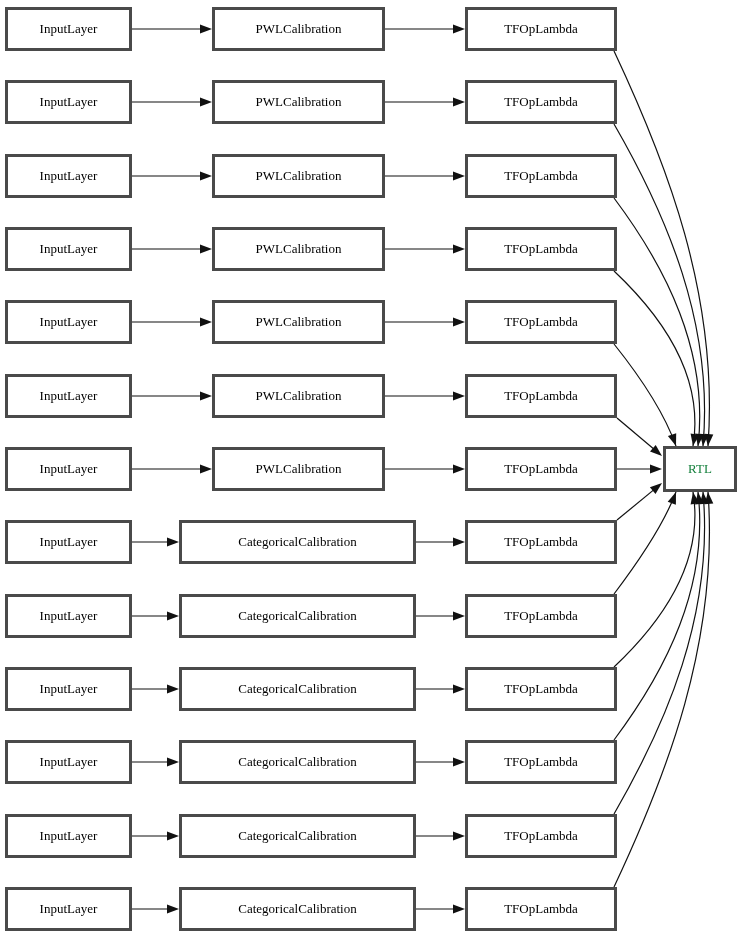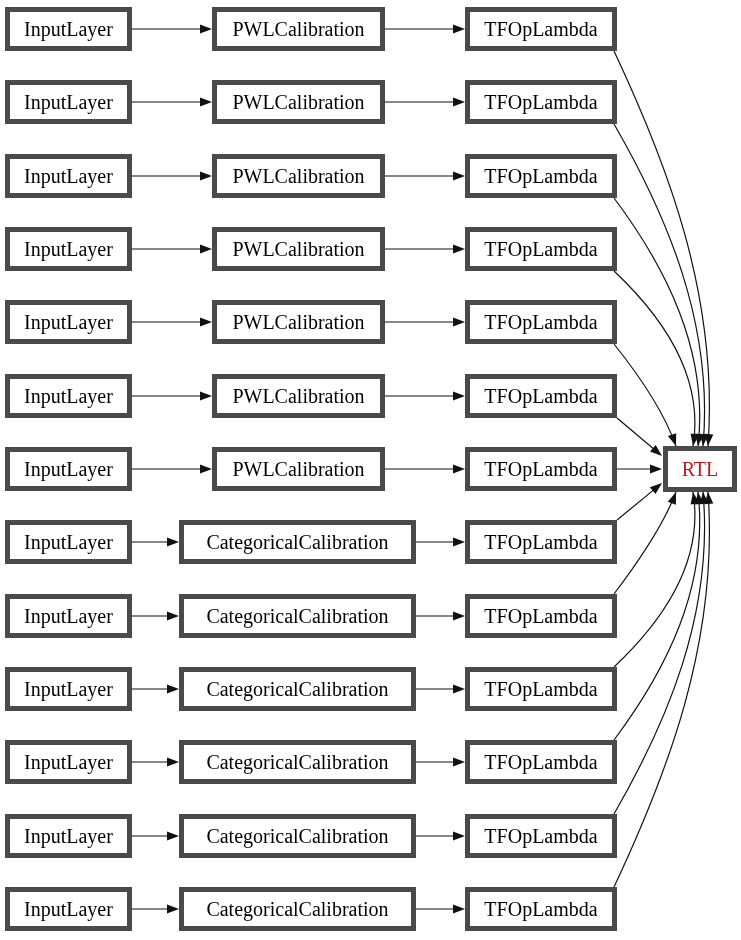--- a/index.html
+++ b/index.html
@@ -9,23 +9,23 @@
     width:741px;height:940px;
     background:#ffffff;
     font-family:"Liberation Serif","DejaVu Serif",serif;
     overflow:hidden;
   }
   #edges{position:absolute;left:0;top:0;z-index:0;}
   .node{
     position:absolute;
     box-sizing:border-box;
     background:#ffffff;
-    border:5px solid #6d28d9;
+    border:3px solid #6d28d9;
     display:flex;align-items:center;justify-content:center;
-    font-size:20px;color:#000000;
+    font-size:13px;color:#000000;
     white-space:nowrap;
     z-index:1;
     text-align:right;
   }
 </style>
 </head>
 <body>
 
 <div id="stage">
   <svg id="edges" width="741" height="940" viewBox="0 0 741 940">
@@ -218,16 +218,16 @@
     </div>
     <div class="node" style="left: 5px; top: 887px; width: 127px; height: 44px; border-color: rgb(74, 74, 74); background: rgb(255, 255, 255); color: rgb(0, 0, 0);">
       <span>InputLayer</span>
     </div>
     <div class="node" style="left: 179px; top: 887px; width: 237px; height: 44px; border-color: rgb(74, 74, 74); background: rgb(255, 255, 255); color: rgb(0, 0, 0);">
       <span>CategoricalCalibration</span>
     </div>
     <div class="node" style="left: 465px; top: 887px; width: 152px; height: 44px; border-color: rgb(74, 74, 74); background: rgb(255, 255, 255); color: rgb(0, 0, 0);">
       <span>TFOpLambda</span>
     </div>
-    <div class="node" style="left: 663px; top: 446px; width: 74px; height: 46px; border-color: rgb(74, 74, 74); background: rgb(255, 255, 255); color: #b91c1c;">
+    <div class="node" style="left: 663px; top: 446px; width: 74px; height: 46px; border-color: rgb(74, 74, 74); background: rgb(255, 255, 255); color: #15803d;">
       <span>RTL</span>
     </div>
   </div>
 
 </body></html>

